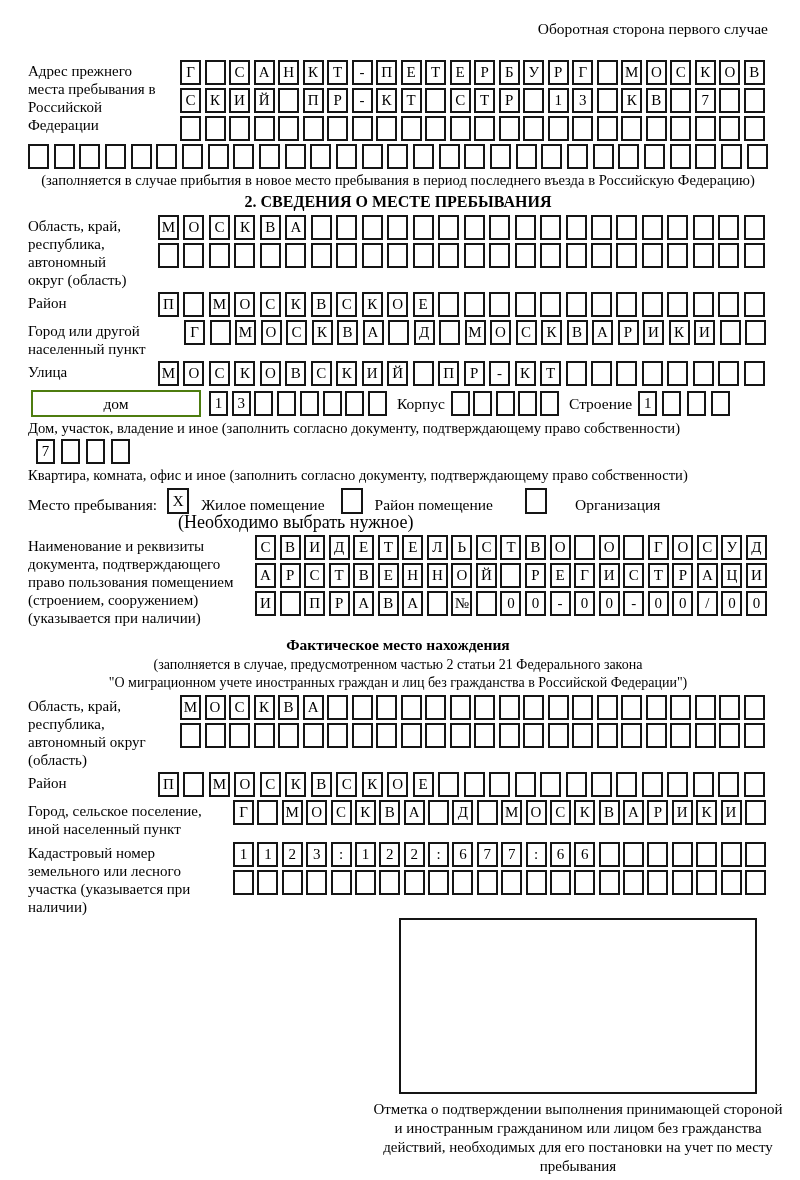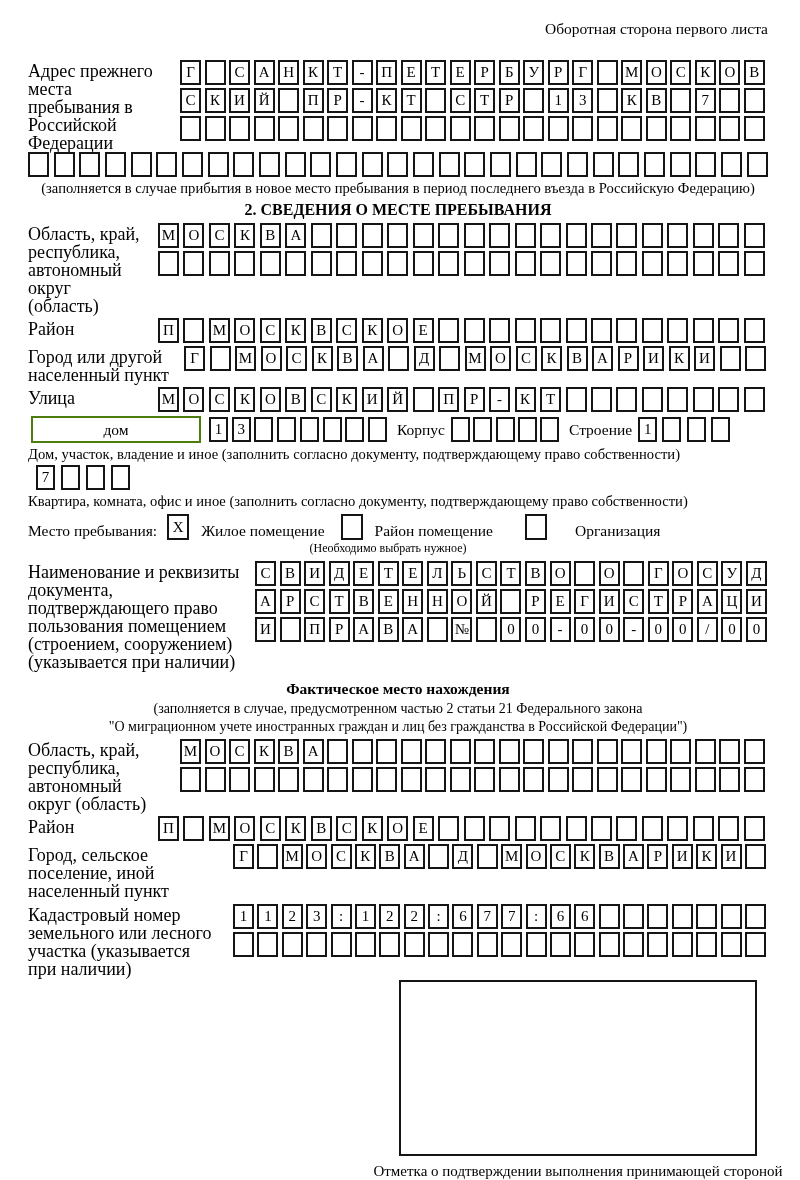--- a/index.html
+++ b/index.html
@@ -2,21 +2,21 @@
 <html><head>
 <meta charset="utf-8">
 <style>
   html,body{margin:0;padding:0;background:#fff;}
   body{font-family:"Liberation Serif","DejaVu Serif",serif;color:#000;}
   .page{position:relative;width:800px;height:1180px;background:#fff;box-sizing:border-box;
         padding:12px 32px 0 28px;overflow:hidden;}
   .header-note{text-align:right;font-size:15.5px;line-height:18px;margin-top:8px;}
   
   .fieldblock{display:flex;align-items:flex-start;}
-  .label{font-size:18px;line-height:18px;box-sizing:border-box;padding-right:14px;padding-top:2px;}
+  .label{font-size:15px;line-height:18px;box-sizing:border-box;padding-right:14px;padding-top:2px;}
   .w130{width:130px;} .w152{width:152px;} .w156{width:156px;} .w205{width:205px;} .w227{width:227px;}
   .rowscol{display:flex;flex-direction:column;}
   .rowscol .cells{margin-bottom:3px;}
   
   .cells{display:flex;justify-content:space-between;flex:none;}
   .cell{box-sizing:border-box;flex:none;width:21px;height:25px;border:2px solid #151515;
         display:flex;align-items:center;justify-content:center;font-size:15px;line-height:1;}
   .sm .cell{width:19px;}
   .cw585{width:585px;} .cw607{width:607px;} .cw582{width:582px;} .cw740{width:740px;}
   .cw512{width:512px;} .cw533{width:533px;} .cw178{width:178px;} .cw108{width:108px;}
@@ -30,34 +30,34 @@
   .houserow{display:flex;align-items:center;}
   .labelbox{box-sizing:border-box;border:2px solid #4d7c0f;height:27px;display:flex;
             align-items:center;justify-content:center;font-size:15.5px;flex:none;}
   .lb170{width:170px;margin-left:3px;} .lb200{width:200px;margin-left:5px;}
   .inline-label{font-size:15.5px;padding:0 6px 0 10px;}
   .gap8{margin-left:8px;}
   
   .stayrow{display:flex;align-items:flex-end;font-size:15.5px;}
   .checkbox{box-sizing:border-box;width:22px;height:26px;border:2px solid #151515;flex:none;
             display:flex;align-items:center;justify-content:center;font-size:15px;}
-  .stay-note{font-size:12px;line-height:17px;text-align:center;width:420px;margin-left:150px;}
+  .stay-note{font-size:18px;line-height:17px;text-align:left;width:420px;margin-left:150px;}
   
   .fact-title{font-weight:bold;font-size:15.5px;line-height:19px;text-align:center;margin-top:8px;}
   .fact-caption{font-size:14px;line-height:18px;text-align:center;}
   
   .stampbox{box-sizing:border-box;margin-left:371px;width:358px;height:176px;border:2px solid #151515;margin-top:2px;}
   .stampcaption{margin-left:340px;width:420px;text-align:center;font-size:15px;line-height:19px;margin-top:6px;}
 </style>
 </head>
 <body>
 
 <div class="page">
 
-  <div class="header-note">Оборотная сторона первого листа</div>
+  <div class="header-note">Оборотная сторона первого случае</div>
 
   <div class="fieldblock mt22">
     <div class="label w152">Адрес прежнего места пребывания в Российской Федерации</div>
     <div class="rowscol">
       <div class="cells cw585">
           <span class="cell">Г</span>
           <span class="cell"></span>
           <span class="cell">С</span>
           <span class="cell">А</span>
           <span class="cell">Н</span>

